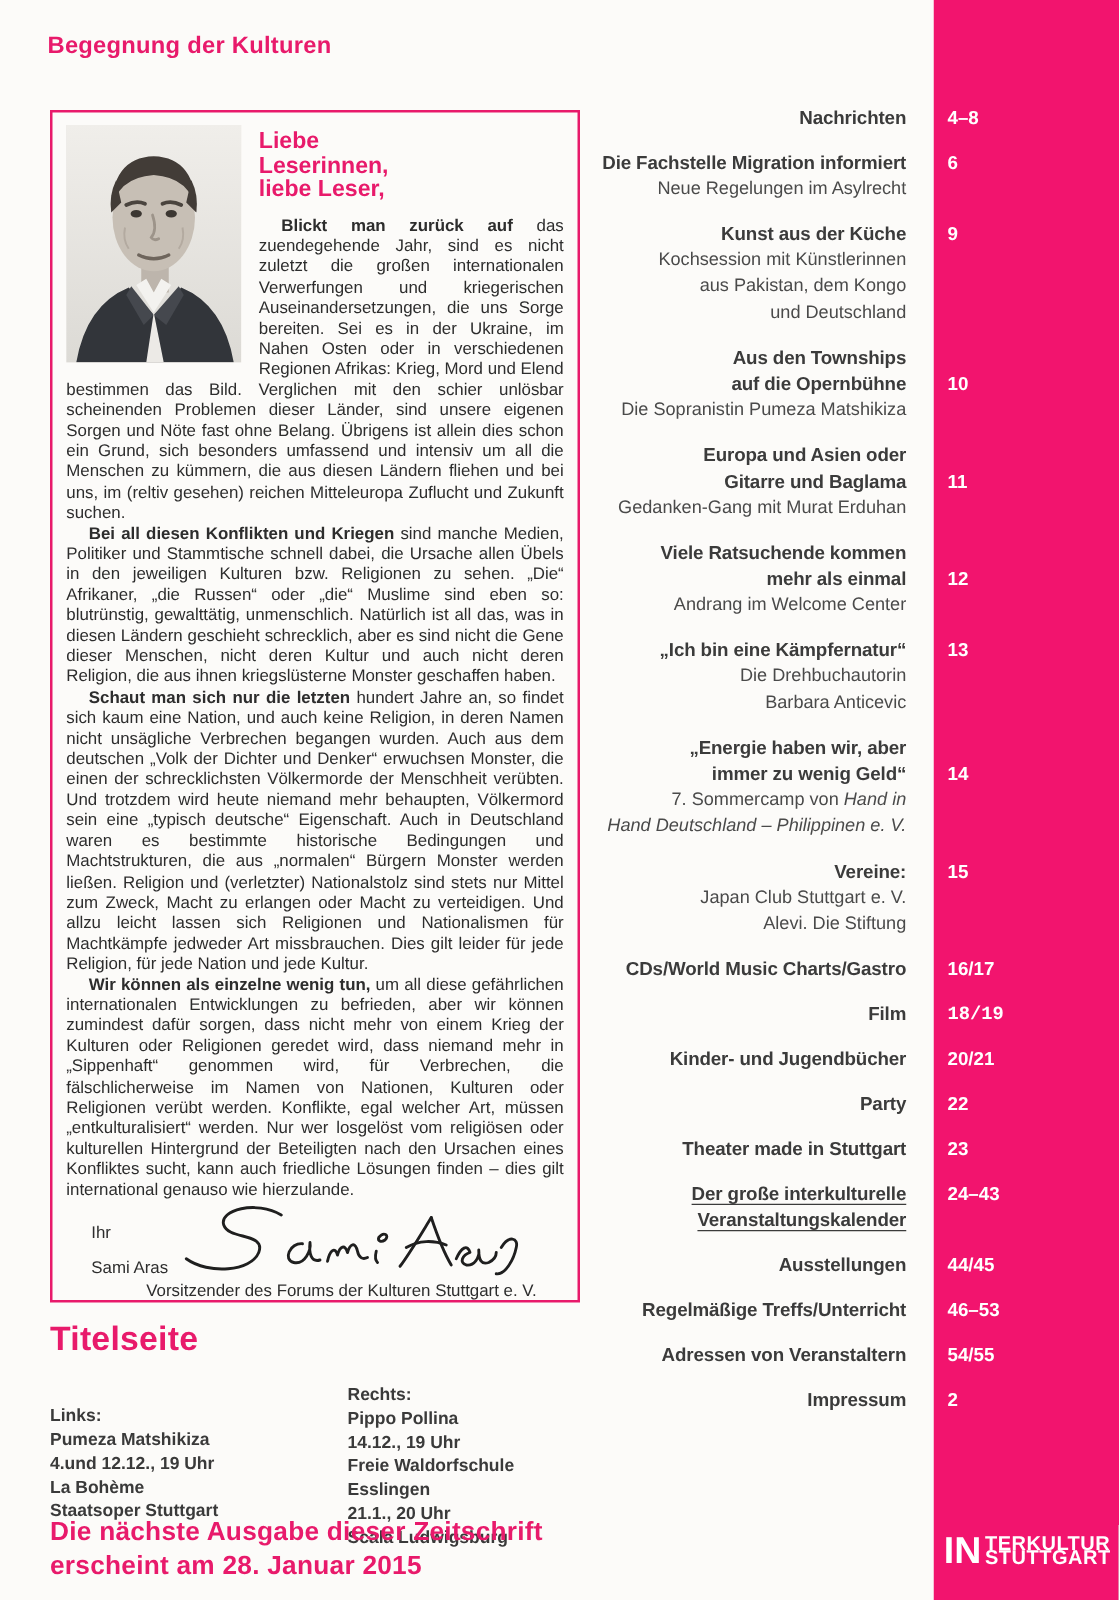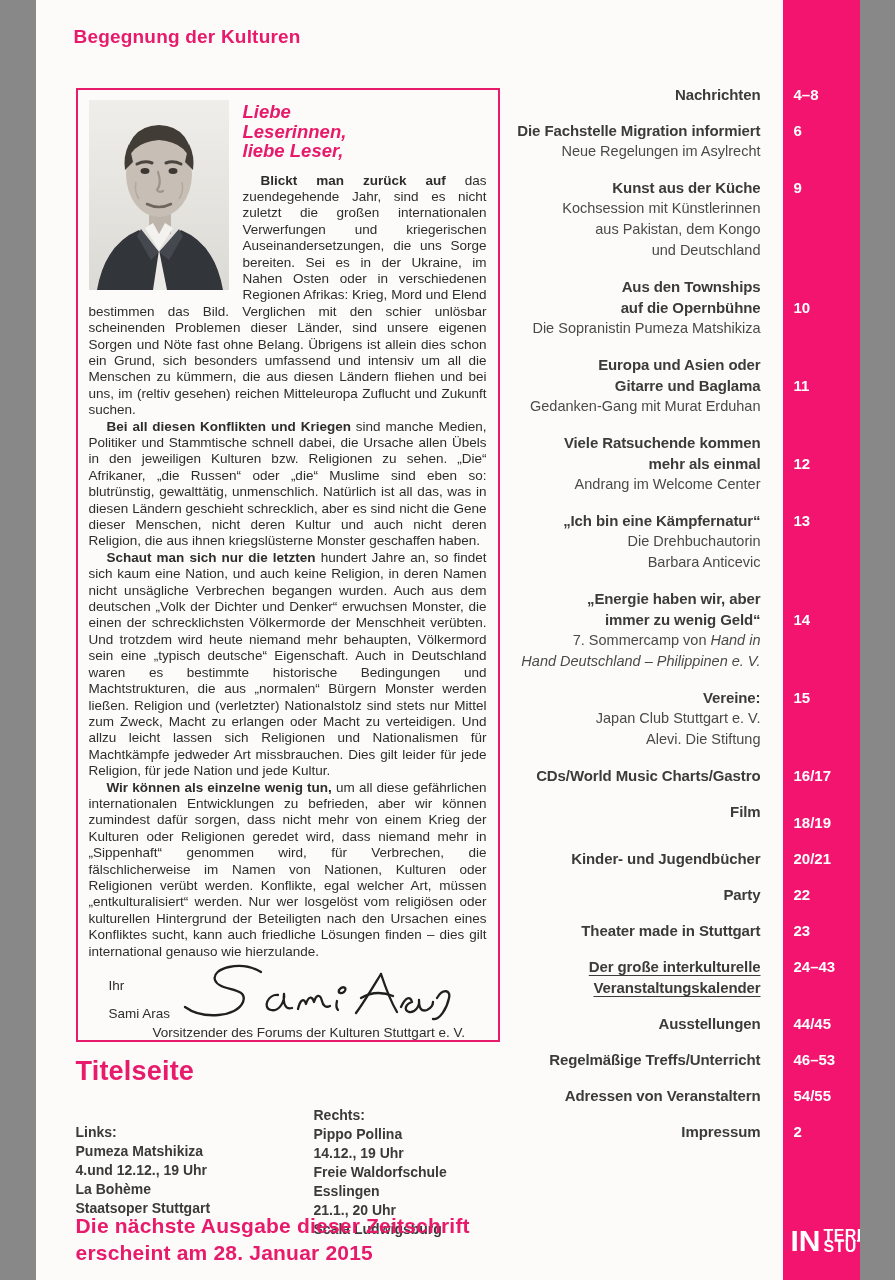--- a/index.html
+++ b/index.html
@@ -5,21 +5,21 @@
   :root{
     --accent:#e81a6b;
     --bar:#f2146e;
     --ink:#2d2d2d;
     --toc-title:#3b3b3b;
     --toc-sub:#4a4a4a;
   }
   html,body{margin:0;padding:0;}
   body{background:#888;}
   .page{
-    position:relative;width:824px;height:1280px;margin:0 auto;
+    position:relative;width:895px;height:1280px;margin:0 auto;
     background:#fcfbf9;overflow:hidden;
     font-family:"Liberation Sans",sans-serif;
     -webkit-font-smoothing:antialiased;
   }
   .pinkbar{position:absolute;left:747px;top:0;width:148px;height:1280px;background:var(--bar);}
   .section-heading{
     position:absolute;left:38px;top:26px;margin:0;
     font-size:19px;font-weight:bold;color:var(--accent);letter-spacing:.2px;
   }
   
@@ -29,21 +29,21 @@
     padding:10px 11px 0 11px;
   }
   .photo{
     float:left;width:140px;height:190px;margin:0 14px 6px 0;
     background:#e9e7e3;overflow:hidden;
   }
   .photo svg{display:block;}
   .salutation{
     margin:2px 0 12px;padding-left:12px;
     font-size:18.5px;line-height:19.5px;
-    font-weight:bold;font-style:italic;color:var(--accent);
+    font-weight:bold;color:var(--accent);
     white-space:pre-line;
   }
   .para{
     margin:0;font-size:13.5px;line-height:16.4px;color:var(--ink);
     text-align:justify;text-indent:18px;
   }
   .closing{
     position:relative;margin-top:16px;padding-left:20px;
     font-size:13.5px;color:var(--ink);
   }
@@ -283,21 +283,21 @@
         </div>
         <div class="toc-page">
           <span style="margin-top: 0px;">16/17</span>
         </div>
       </div>
       <div class="toc-row">
         <div class="toc-text">
           <div class="toc-title">Film</div>
         </div>
         <div class="toc-page">
-          <span style="margin-top: 11px;">18/19</span>
+          <span style="margin-top: 0px; font-family: Liberation Mono, monospace;">18/19</span>
         </div>
       </div>
       <div class="toc-row">
         <div class="toc-text">
           <div class="toc-title">Kinder- und Jugendbücher</div>
         </div>
         <div class="toc-page">
           <span style="margin-top: 0px;">20/21</span>
         </div>
       </div>

